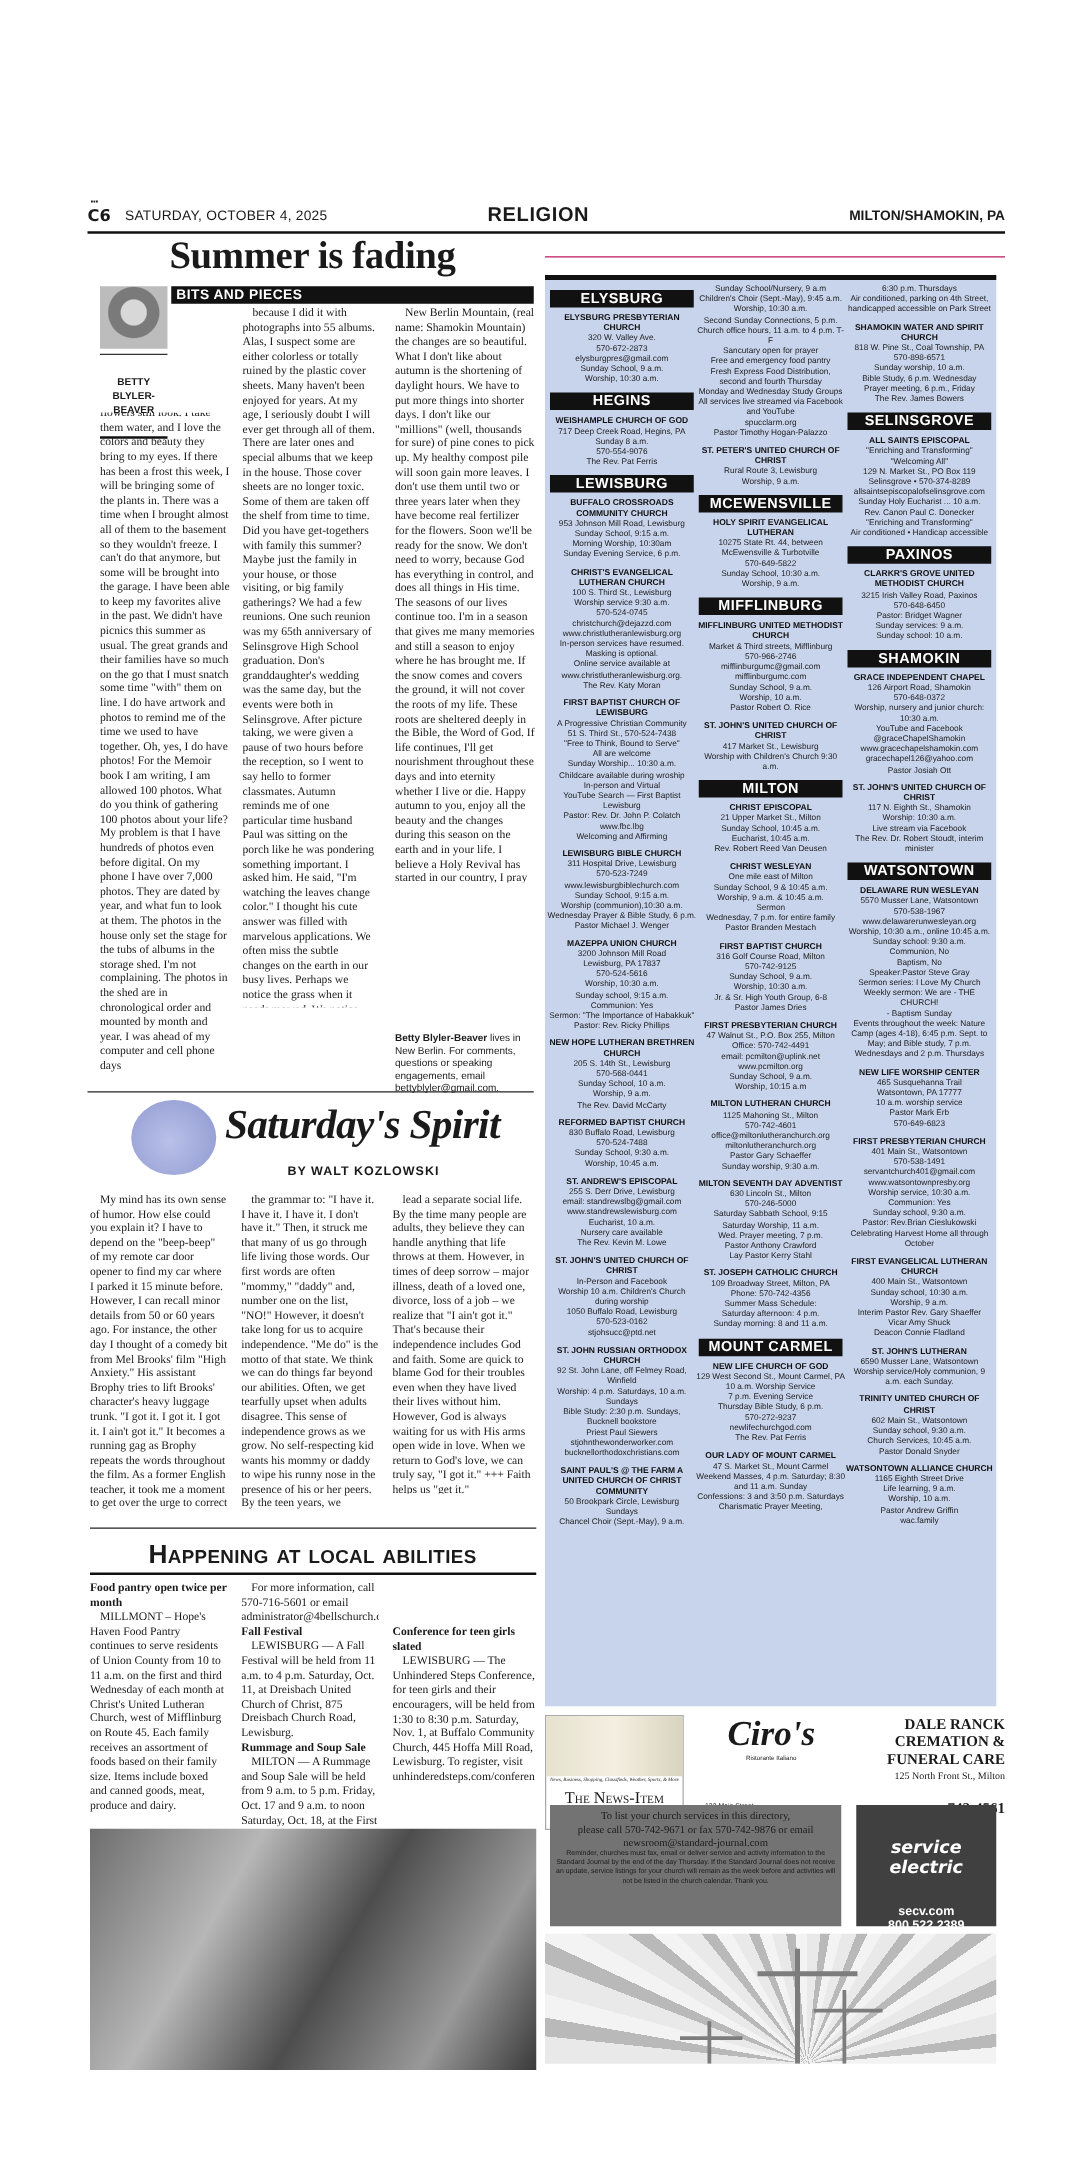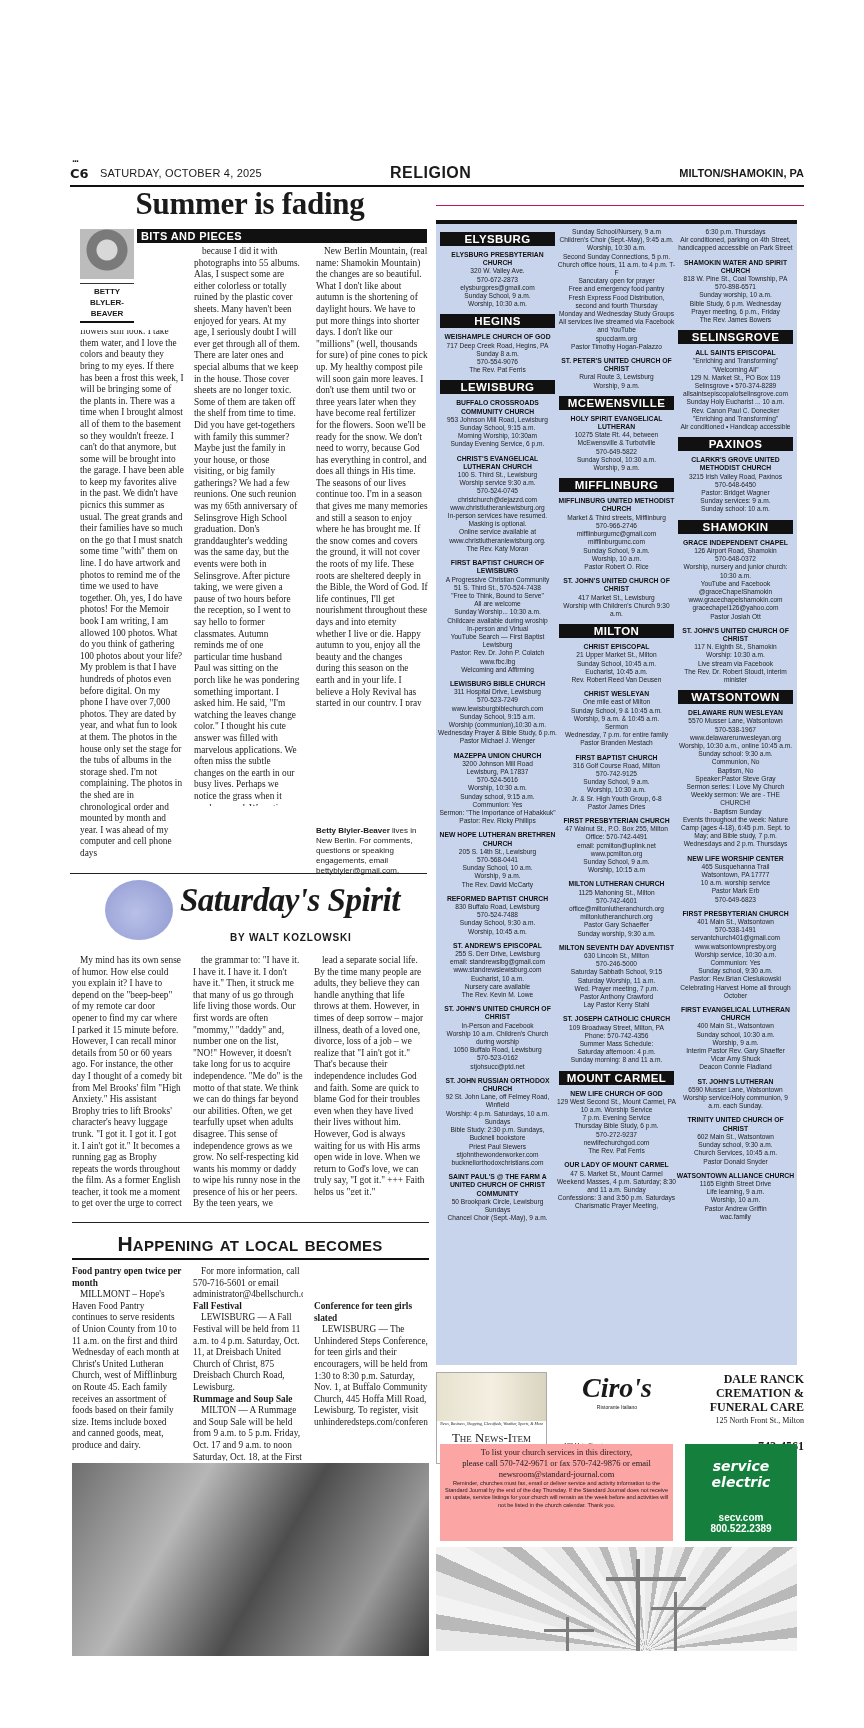--- a/index.html
+++ b/index.html
@@ -9,21 +9,21 @@
 .hdr .pg{position:absolute;left:0;top:2px;font:bold 13px "DejaVu Sans",sans-serif}
 .hdr .pg:before{content:"···";position:absolute;top:-9px;left:2px;font-size:8px;letter-spacing:-1px}
 .hdr .date{position:absolute;left:30px;top:3px;font:11px "Liberation Sans",sans-serif;letter-spacing:.2px}
 .hdr .sect{position:absolute;left:320px;top:0;font:bold 16px "Liberation Sans",sans-serif;letter-spacing:.5px}
 .hdr .loc{position:absolute;right:0;top:3px;font:bold 11px "Liberation Sans",sans-serif}
 .title{left:70px;top:186px;width:360px;text-align:center;font:bold 31px "Liberation Serif",serif;letter-spacing:-.3px}
 .col{font:9.3px/11.6px "Liberation Serif",serif;text-align:left;text-indent:8px}
 .col p{margin:0}
 .bitshead{left:137px;top:229px;width:290px;height:14px;background:#111;color:#fff;font:bold 11px "Liberation Sans",sans-serif;padding:1px 4px;letter-spacing:.4px}
 .photo{left:80px;top:229px;width:54px;height:50px;background:radial-gradient(circle at 50% 42%,#d8d8d8 0 10px,#7a7a7a 11px 20px,#bcbcbc 21px)}
-.byline{left:80px;top:283px;width:54px;text-align:center;font:bold 8px/11px "Liberation Sans",sans-serif;border-top:1px solid #333;border-bottom:2px solid #111;padding:2px 0}
+.byline{left:80px;top:283px;width:54px;text-align:center;font:bold 8px/11px "Liberation Sans",sans-serif;border-top:1px solid #333;border-bottom:2px solid #111;padding:16px 0}
 .sig{font:8px/10px "Liberation Sans",sans-serif}
 .rule{height:1px;background:#222}
 .spirit-logo{left:105px;top:880px;width:68px;height:60px;border-radius:50%;background:radial-gradient(circle at 45% 55%,#b9c1e8,#8d97cf)}
 .spirit-title{left:180px;top:882px;width:250px;font:italic bold 33px "Liberation Serif",serif;letter-spacing:-.5px}
 .spirit-by{left:230px;top:932px;width:160px;text-align:left;font:bold 10px "Liberation Sans",sans-serif;letter-spacing:.8px}
 .hap-title{left:70px;top:1232px;width:360px;text-align:center;font:bold 21px "Liberation Sans",sans-serif;letter-spacing:.3px;font-variant:small-caps}
 .photo2{left:72px;top:1463px;width:357px;height:193px;background:linear-gradient(120deg,#6e6e6e,#b7b7b7 30%,#4d4d4d 55%,#999 80%,#3a3a3a)}
 .cs-title{left:436px;top:205px;width:368px;font:bold 21px "Liberation Sans",sans-serif;font-variant:small-caps;letter-spacing:.3px;border-top:1px solid #be185d;padding-top:18px}
 .cs-box{left:436px;top:220px;width:361px;height:1145px;background:#c8d4ec;border-top:4px solid #111}
 .cs-col{position:absolute;top:4px;width:119px;font:6.6px/8.2px "Liberation Sans",sans-serif;text-align:center;color:#222}
@@ -36,24 +36,24 @@
 .ad1 .brand{font:13px "Liberation Serif",serif;font-variant:small-caps;margin-top:4px}
 .ad2{position:absolute;left:126px;top:0;width:110px;height:92px;text-align:center}
 .ad2 .logo{font:italic bold 28px "Liberation Serif",serif}
 .ad2 .sub{font:5px "Liberation Sans",sans-serif}
 .ad2 .addr{position:absolute;left:2px;top:70px;font:5.5px/7px "Liberation Sans",sans-serif;text-align:left;width:40px}
 .ad2 .ph{position:absolute;right:0;top:72px;font:bold 8px "Liberation Sans",sans-serif}
 .ad3{position:absolute;left:250px;top:0;width:118px;height:92px;text-align:right;font-family:"Liberation Serif",serif}
 .ad3 .n{font:bold 12px "Liberation Serif",serif;line-height:14px}
 .ad3 .a{font:8px "Liberation Serif",serif;margin-top:2px}
 .ad3 .p{font:bold 12px "Liberation Serif",serif;margin-top:14px}
-.notice{left:440px;top:1444px;width:233px;height:97px;background:#fca5a5;text-align:center;padding:3px 4px}
+.notice{left:440px;top:1444px;width:233px;height:97px;background:#737373;text-align:center;padding:3px 4px}
 .notice .l1{font:8.5px/11px "Liberation Serif",serif}
 .notice .l2{font:5.6px/7.2px "Liberation Sans",sans-serif}
-.se{left:685px;top:1444px;width:112px;height:97px;background:#15803d;color:#fff;text-align:center;padding-top:14px}
+.se{left:685px;top:1444px;width:112px;height:97px;background:#404040;color:#fff;text-align:center;padding-top:26px}
 .se .b{font:italic bold 14px "DejaVu Sans",sans-serif}
 .se .w{font:bold 10px "Liberation Sans",sans-serif;margin-top:22px}
 .se .p{font:bold 10px "Liberation Sans",sans-serif}
 .crosses{left:436px;top:1547px;width:361px;height:104px;background:repeating-conic-gradient(from 0deg at 58% 100%,#e9e9e9 0 6deg,#b9b9b9 6deg 10deg,#f3f3f3 10deg 15deg);overflow:hidden}
 .cross{position:absolute;background:#7d7d7d}
 </style>
 </head>
 <body>
 
 <div class="abs hdr">
@@ -96,21 +96,21 @@
   <p>My mind has its own sense of humor. How else could you explain it? I have to depend on the "beep-beep" of my remote car door opener to find my car where I parked it 15 minute before. However, I can recall minor details from 50 or 60 years ago. For instance, the other day I thought of a comedy bit from Mel Brooks' film "High Anxiety." His assistant Brophy tries to lift Brooks' character's heavy luggage trunk. "I got it. I got it. I got it. I ain't got it." It becomes a running gag as Brophy repeats the words throughout the film. As a former English teacher, it took me a moment to get over the urge to correct</p>
 </div>
 <div class="abs col" style="left:193px;top:955px;width:110px;height:255px;overflow:hidden">
   <p>the grammar to: "I have it. I have it. I have it. I don't have it." Then, it struck me that many of us go through life living those words. Our first words are often "mommy," "daddy" and, number one on the list, "NO!" However, it doesn't take long for us to acquire independence. "Me do" is the motto of that state. We think we can do things far beyond our abilities. Often, we get tearfully upset when adults disagree. This sense of independence grows as we grow. No self-respecting kid wants his mommy or daddy to wipe his runny nose in the presence of his or her peers. By the teen years, we become virtual boarders in our homes as we</p>
 </div>
 <div class="abs col" style="left:314px;top:955px;width:114px;height:240px;overflow:hidden">
   <p>lead a separate social life. By the time many people are adults, they believe they can handle anything that life throws at them. However, in times of deep sorrow – major illness, death of a loved one, divorce, loss of a job – we realize that "I ain't got it." That's because their independence includes God and faith. Some are quick to blame God for their troubles even when they have lived their lives without him. However, God is always waiting for us with His arms open wide in love. When we return to God's love, we can truly say, "I got it." +++ Faith helps us "get it."</p>
 </div>
 <div class="abs rule" style="left:72px;top:1222px;width:357px"></div>
 
-<div class="abs hap-title">Happening at local becomes</div>
+<div class="abs hap-title">Happening at local abilities</div>
 <div class="abs rule" style="left:72px;top:1258px;width:357px;height:2px;background:#111"></div>
 <div class="abs col" style="left:72px;top:1266px;width:110px;height:195px;overflow:hidden">
   <div>
     <b style="display:block;text-indent:0">Food pantry open twice per month</b>
     <p>MILLMONT – Hope's Haven Food Pantry continues to serve residents of Union County from 10 to 11 a.m. on the first and third Wednesday of each month at Christ's United Lutheran Church, west of Mifflinburg on Route 45. Each family receives an assortment of foods based on their family size. Items include boxed and canned goods, meat, produce and dairy.</p>
   </div>
 </div>
 <div class="abs col" style="left:193px;top:1266px;width:110px;height:195px;overflow:hidden">
   <p>For more information, call 570-716-5601 or email administrator@4bellschurch.com.</p>
   <b style="display:block;text-indent:0">Fall Festival</b>

